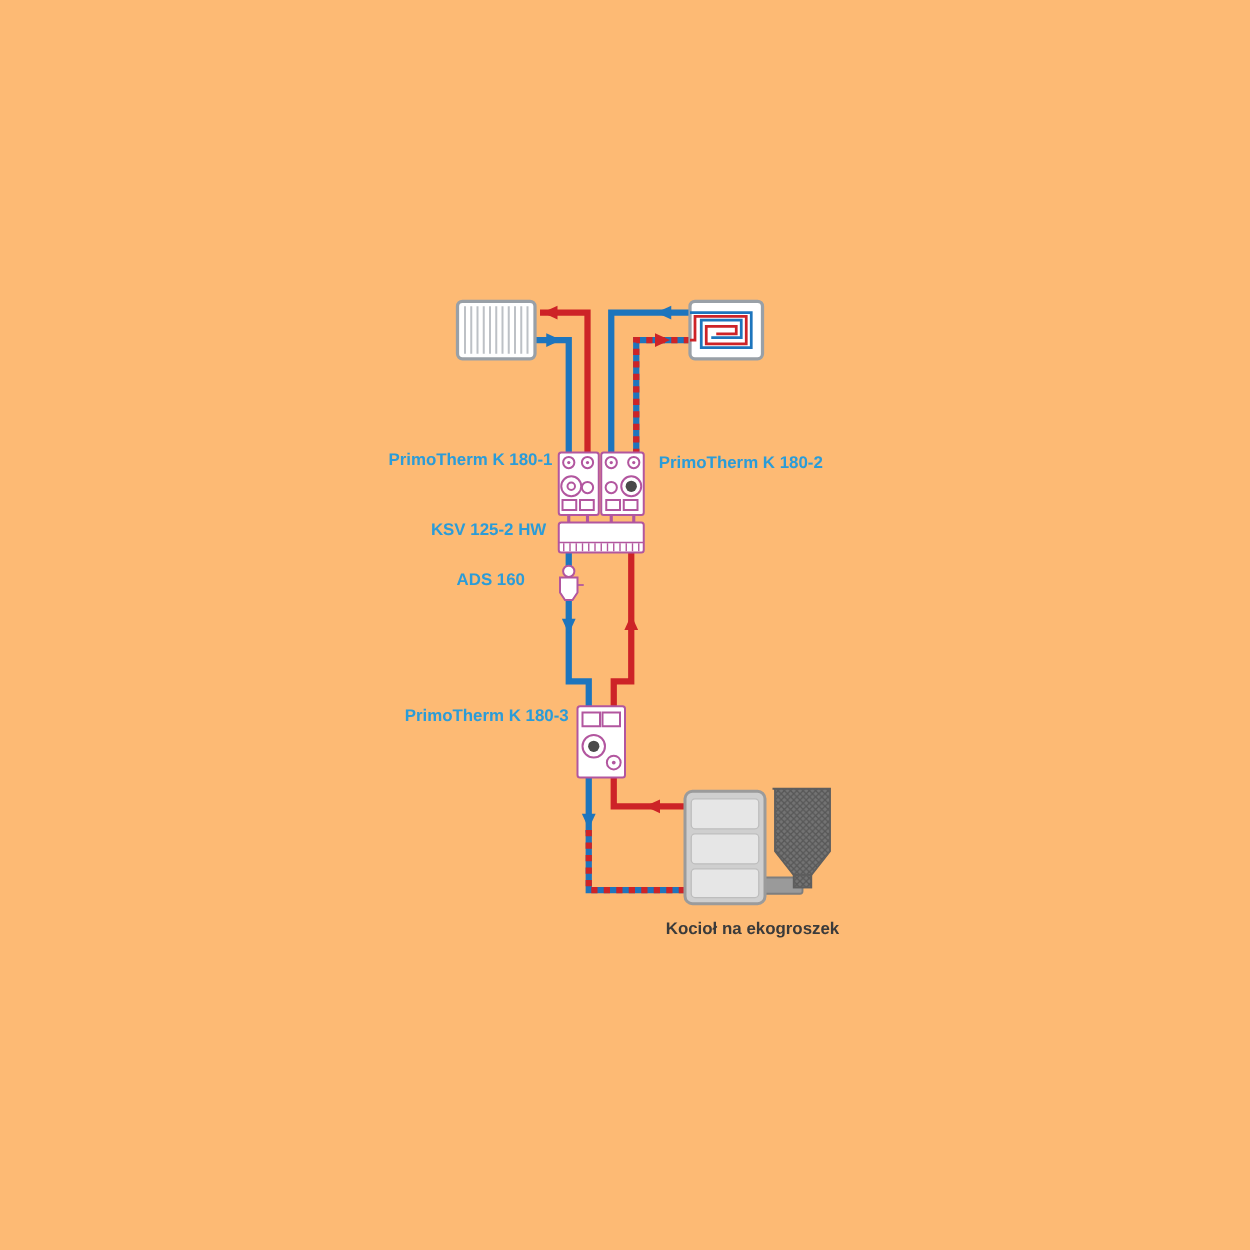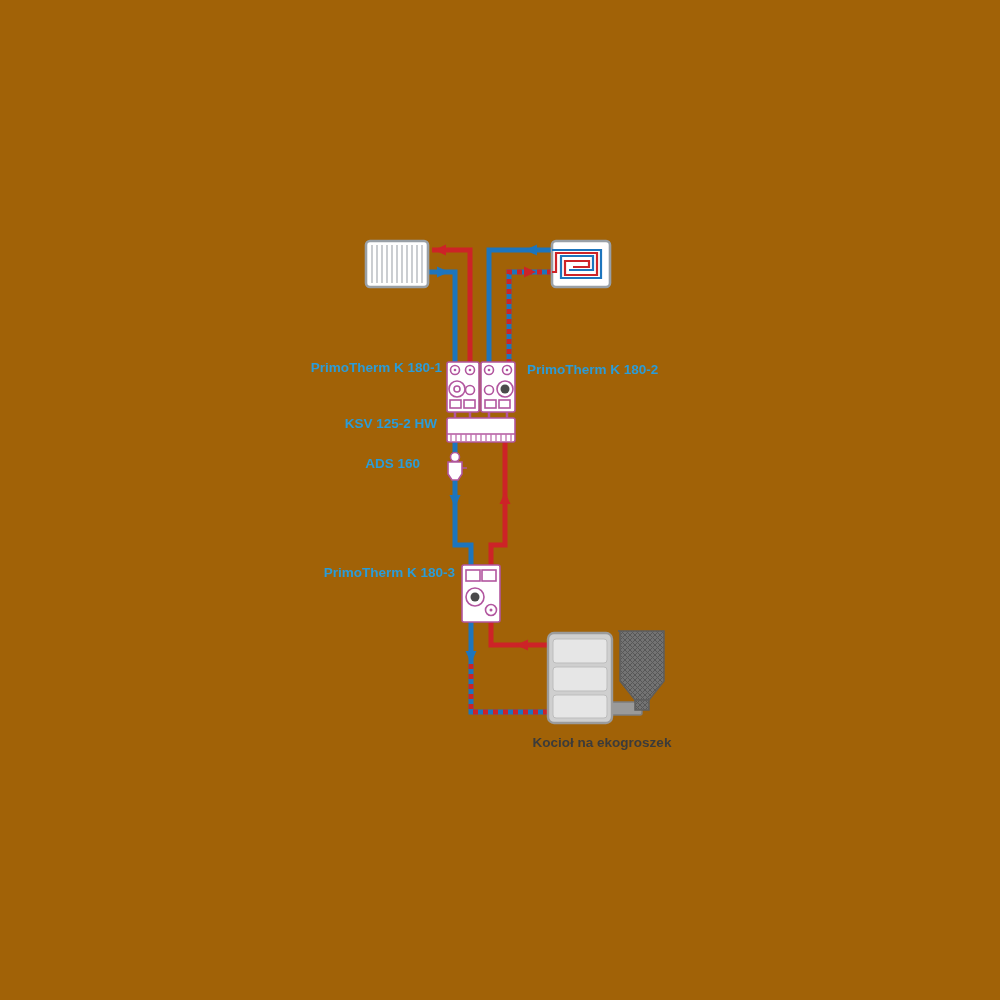--- a/index.html
+++ b/index.html
@@ -1,16 +1,16 @@
 <!DOCTYPE html>
 <html style="--red: #cd2327; --blue: #1d75bd; --label: #2b9cd8; --component: #b2569f; --grey: #99a0a7; --text: #3b3b3b; --boilerbody: #cfcfcf; --boilerpanel: #e6e6e6;"><head>
 <meta charset="utf-8">
 <style>
   html,body{margin:0;padding:0;background:#fff;}
-  .stage{position:relative;width:1000px;height:1000px;background:#a16207;overflow:hidden;
+  .stage{position:relative;width:1000px;height:1000px;background:#fdba74;overflow:hidden;
          font-family:"Liberation Sans",sans-serif;}
   svg{position:absolute;left:0;top:0;}
   .pipe{fill:none;stroke-width:5;}
   .pipe-red{stroke:var(--red);}
   .pipe-blue{stroke:var(--blue);}
   .stripe-base{fill:none;stroke-width:5;stroke:var(--blue);}
   .stripe-over{fill:none;stroke-width:5;stroke:var(--red);stroke-dasharray:5 5;}
   .comp{fill:#ffffff;stroke:var(--component);stroke-width:1.6;}
   .comp-dot{fill:var(--component);stroke:none;}
   .comp-dark{fill:#4a4a4a;stroke:none;}

